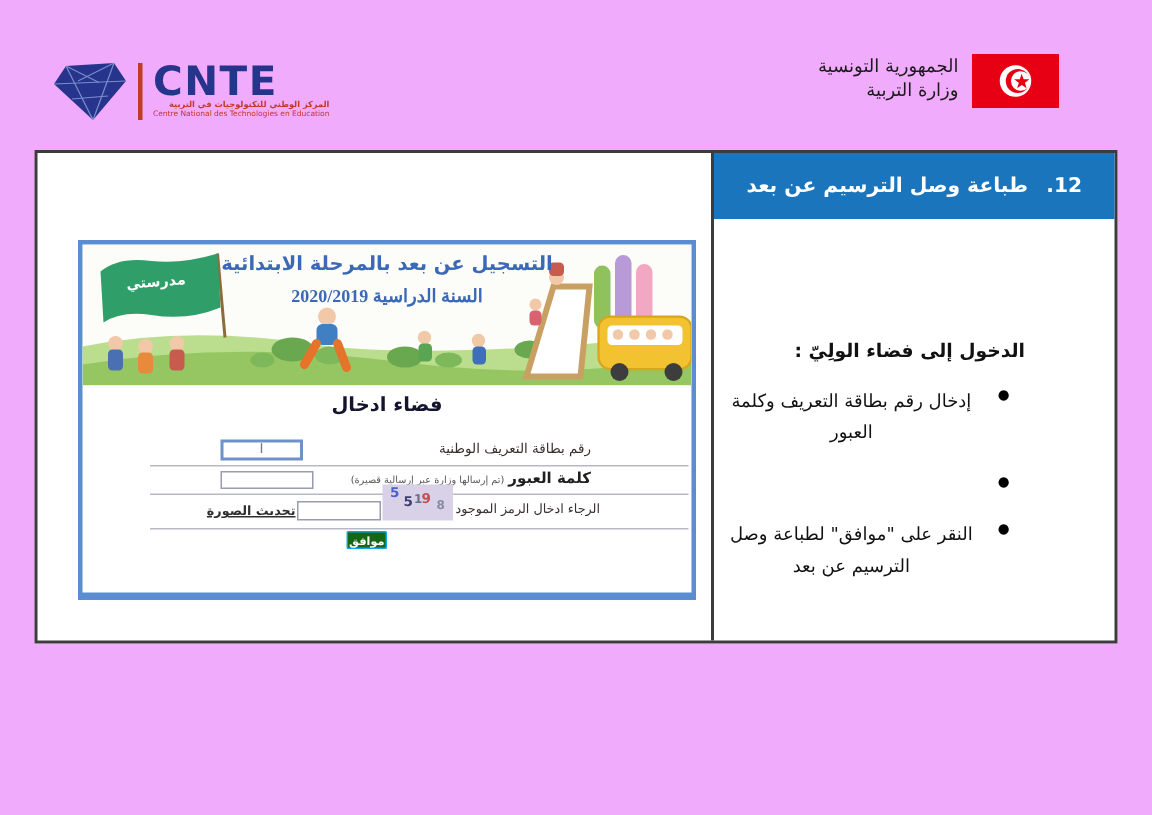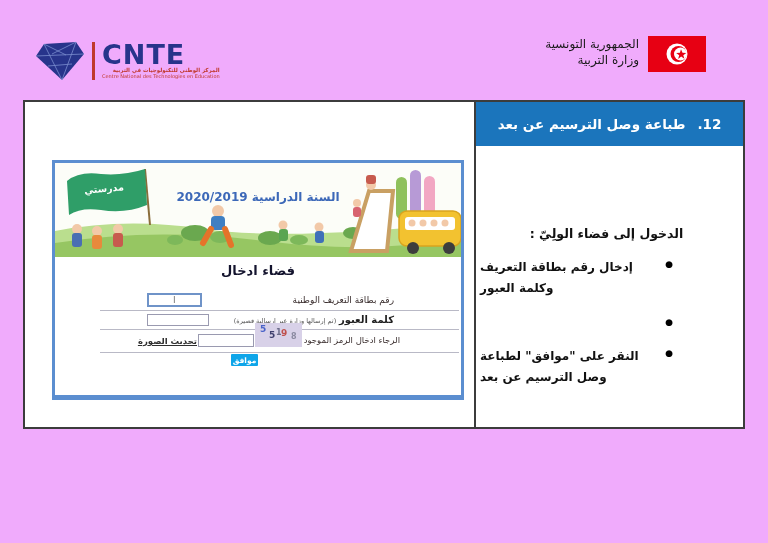--- a/index.html
+++ b/index.html
@@ -25,31 +25,31 @@
 
   
   .right-panel { position:absolute; top:0; right:0; width:267px; height:100%; }
   .section-header { position:absolute; top:0; left:0; right:0; height:44px; background:#1b75bc;
     display:flex; align-items:center; justify-content:center; gap:12px; direction:rtl;
     color:#fff; font-weight:bold; font-size:13.5px; }
   .instructions { position:absolute; top:44px; left:4px; right:6px; bottom:0; direction:rtl; color:#111; }
   .inst-heading { margin-top:80px; padding-right:4px; font-weight:bold; font-size:12.5px; text-align:center; }
   .bullet-row { display:flex; direction:rtl; align-items:flex-start; padding-right:64px; margin-top:16px; }
   .bullet-dot { font-size:9px; line-height:15px; margin-left:10px; color:#000; }
-  .bullet-text { font-weight:bold; font-size:12px; line-height:21px; text-align:left; width:178px; }
+  .bullet-text { font-weight:normal; font-size:12px; line-height:21px; text-align:center; width:178px; }
 
   
   .shot { position:absolute; left:27px; top:58px; width:412px; height:240px; background:#fff;
     border:3px solid #5b8ed0; border-bottom-width:5px; }
   .banner { position:absolute; left:0; top:0; width:406px; height:94px; overflow:hidden; }
   .banner svg { display:block; }
   .banner-title { position:absolute; left:0; top:6px; width:100%; text-align:center; direction:rtl;
     color:#3c68b8; font-weight:bold; font-size:13px; }
   .banner-title2 { position:absolute; left:0; top:27px; width:100%; text-align:center; direction:rtl;
-    color:#3c68b8; font-weight:bold; font-size:12px; }
+    color:#3c68b8; font-weight:bold; font-size:12px;font-family:Liberation Serif, serif; }
   .flag-label { position:absolute; left:20px; top:20px; width:58px; text-align:center; transform:rotate(-5deg);
     color:#fff; font-weight:bold; font-size:9.5px; direction:rtl; }
 
   .form-heading { position:absolute; top:100px; left:0; width:100%; text-align:center; direction:rtl;
     font-weight:bold; font-size:13px; color:#14142e; }
 
   .hline { position:absolute; left:45px; right:2px; height:1px; background:#b9b9c6; }
   .hl1 { top:147px; } .hl2 { top:166px; } .hl3 { top:189px; }
 
   .lbl { position:absolute; direction:rtl; color:#3a2e2e; white-space:nowrap; }
@@ -71,21 +71,21 @@
   .cd0 { left:5px;  top:1px; }
   .cd1 { left:14px; top:7px; }
   .cd2 { left:21px; top:5px; font-size:8px; }
   .cd3 { left:26px; top:5px; }
   .cd4 { left:36px; top:9px; font-size:8px; }
 
   .refresh-link { position:absolute; right:264px; top:173px; font-size:8.5px; font-weight:bold;
     color:#2e2e2e; text-decoration:underline; direction:rtl; cursor:pointer; }
 
   .ok-btn { position:absolute; left:176px; top:191px; width:27px; height:12px; background:#156615;
-    border:6px solid #0ea5e9; border-radius:1px; color:#fff; font-size:7.5px; font-weight:bold;
+    border:1px solid #0ea5e9; border-radius:1px; color:#fff; font-size:7.5px; font-weight:bold;
     display:flex; align-items:center; justify-content:center; cursor:pointer; font-family:"DejaVu Sans", sans-serif; }
 </style>
 </head>
 <body>
 
 <div class="page">
 
   <div class="cnte">
     <svg class="cnte-diamond" viewBox="0 0 52 42">
       <polygon points="10,4 42,2 50,14 28,40 2,16" fill="#27348b"></polygon>
@@ -168,20 +168,21 @@
 
           <rect x="344" y="48" width="62" height="35" rx="8" fill="#f2c230" stroke="#d9a41e" stroke-width="1.5"></rect>
           <rect x="350" y="54" width="50" height="13" rx="3" fill="#ffffff"></rect>
           <circle cx="357" cy="60" r="3.5" fill="#f2c9a8"></circle>
           <circle cx="368" cy="60" r="3.5" fill="#f2c9a8"></circle>
           <circle cx="379" cy="60" r="3.5" fill="#f2c9a8"></circle>
           <circle cx="390" cy="60" r="3.5" fill="#f2c9a8"></circle>
           <circle cx="358" cy="85" r="6" fill="#3d3d3d"></circle>
             <circle cx="394" cy="85" r="6" fill="#3d3d3d"></circle>
         </svg>
+        <div class="banner-title">التسجيل عن بعد بالمرحلة الابتدائية</div>
         <div class="banner-title2">السنة الدراسية 2020/2019</div>
         <div class="flag-label">مدرستي</div>
       </div>
 
       <div class="form-heading">فضاء ادخال</div>
 
       <div class="hline hl1"></div>
       <div class="hline hl2"></div>
       <div class="hline hl3"></div>
 

